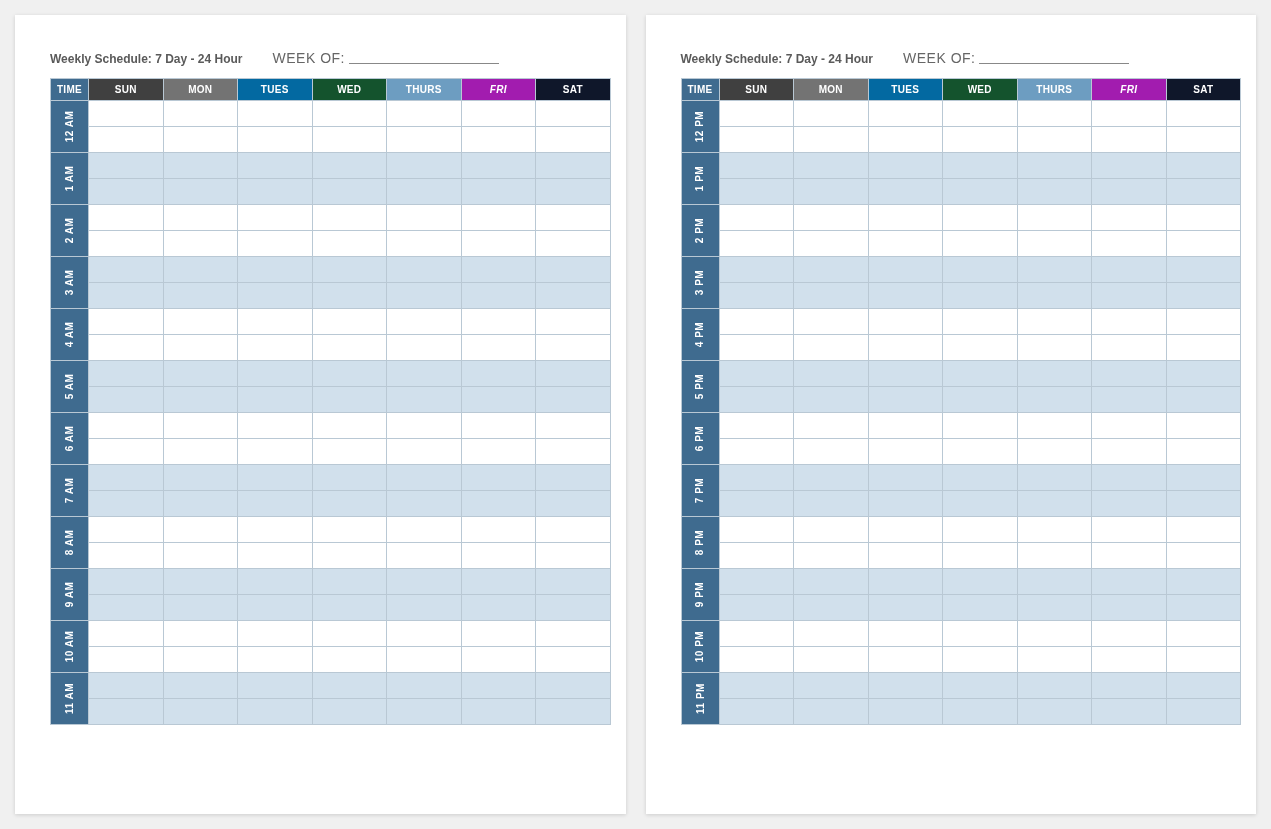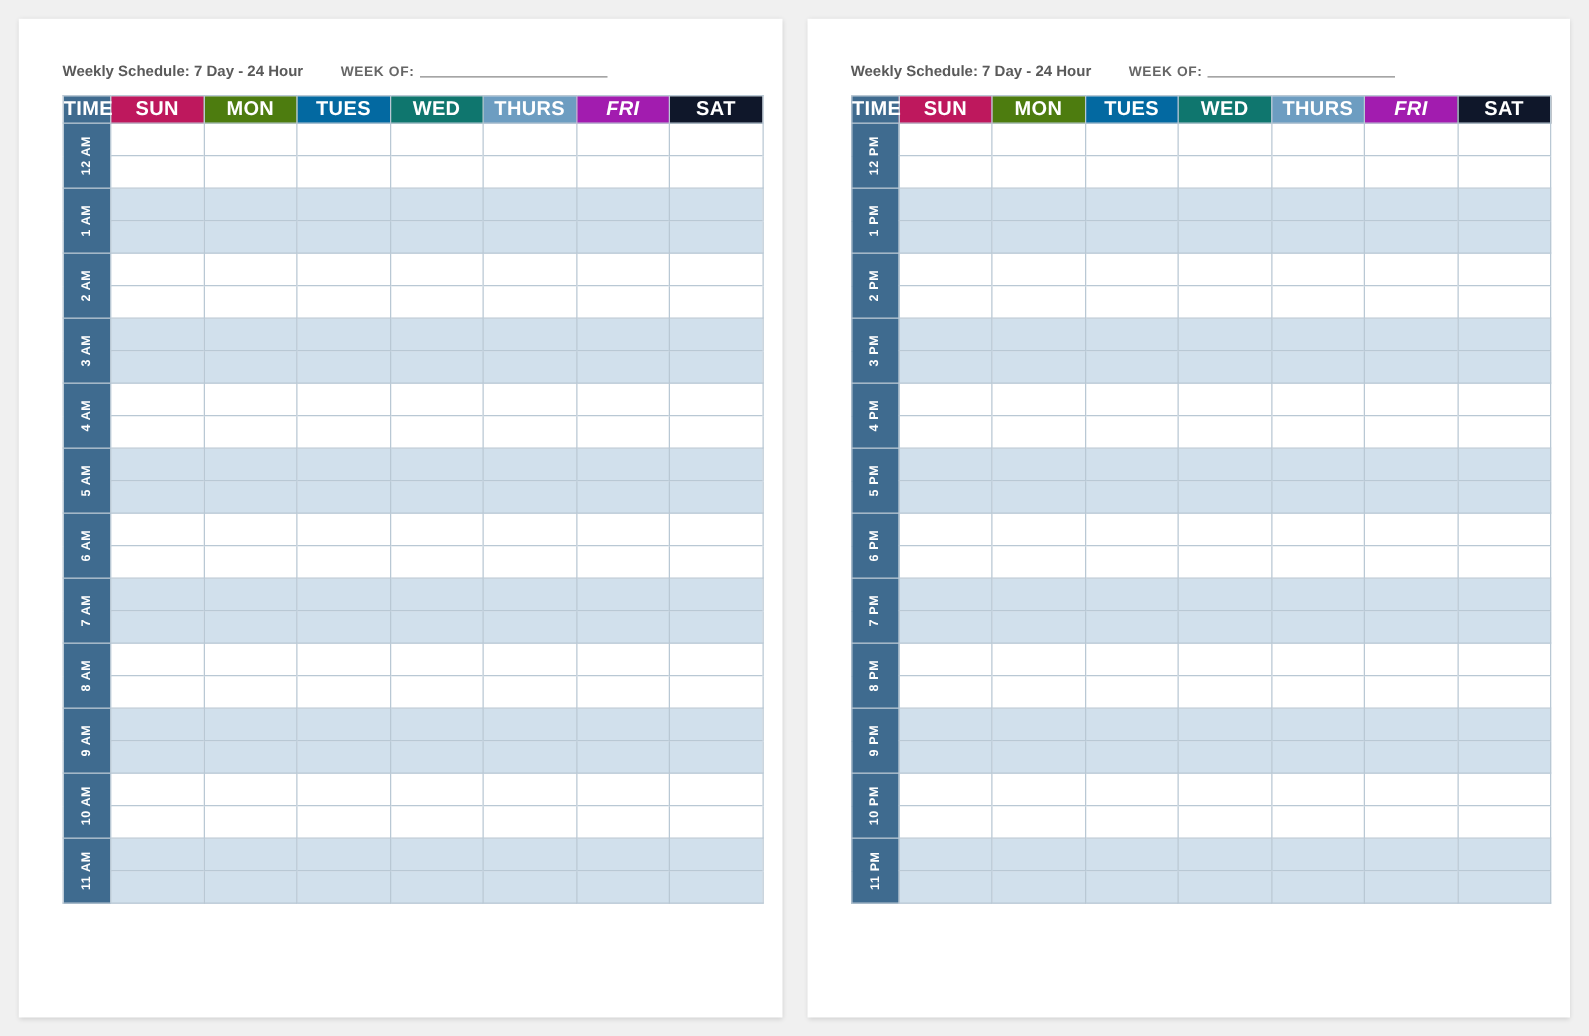--- a/index.html
+++ b/index.html
@@ -35,24 +35,23 @@
     font-size: 12px;
     color: #5a5a5a;
   }
   .weekof-wrap {
     display: flex;
     align-items: flex-end;
     gap: 4px;
     flex: 1;
   }
   .weekof-label {
-    font-size: 11px;
+    font-size: 14px;
     color: #666;
     letter-spacing: 0.5px;
-    font-weight: bold;
   }
   .weekof-line {
     flex: 1;
     border-bottom: 1px solid #888;
     height: 1px;
     margin-bottom: 2px;
     max-width: 150px;
   }
   table.schedule {
     border-collapse: collapse;
@@ -60,29 +59,29 @@
     table-layout: fixed;
   }
   table.schedule th, table.schedule td {
     border: 1px solid #b9c8d4;
     padding: 0;
   }
   col.time-col { width: 38px; }
   th.hdr {
     color: #fff;
     font-weight: bold;
-    font-size: 16px;
+    font-size: 10px;
     height: 22px;
     letter-spacing: 0.3px;
   }
   th.time-hdr { background: #3f6b8f; }
-  th.sun-hdr  { background: #be185d; margin-left: 12px; }
-  th.mon-hdr  { background: #4d7c0f; }
+  th.sun-hdr  { background: #404040; margin-left: 12px; }
+  th.mon-hdr  { background: #737373; }
   th.tue-hdr  { background: #0369a1; }
-  th.wed-hdr  { background: #0f766e; }
+  th.wed-hdr  { background: #14532d; }
   th.thu-hdr  { background: #6d9dc1; margin-top: 16px; }
   th.fri-hdr  { background: #a21caf; font-style: italic; }
   th.sat-hdr  { background: #0f172a; }
 
   td.time-cell {
     background: #3f6b8f;
     color: #fff;
     font-weight: bold;
     font-size: 10px;
     text-align: center;

